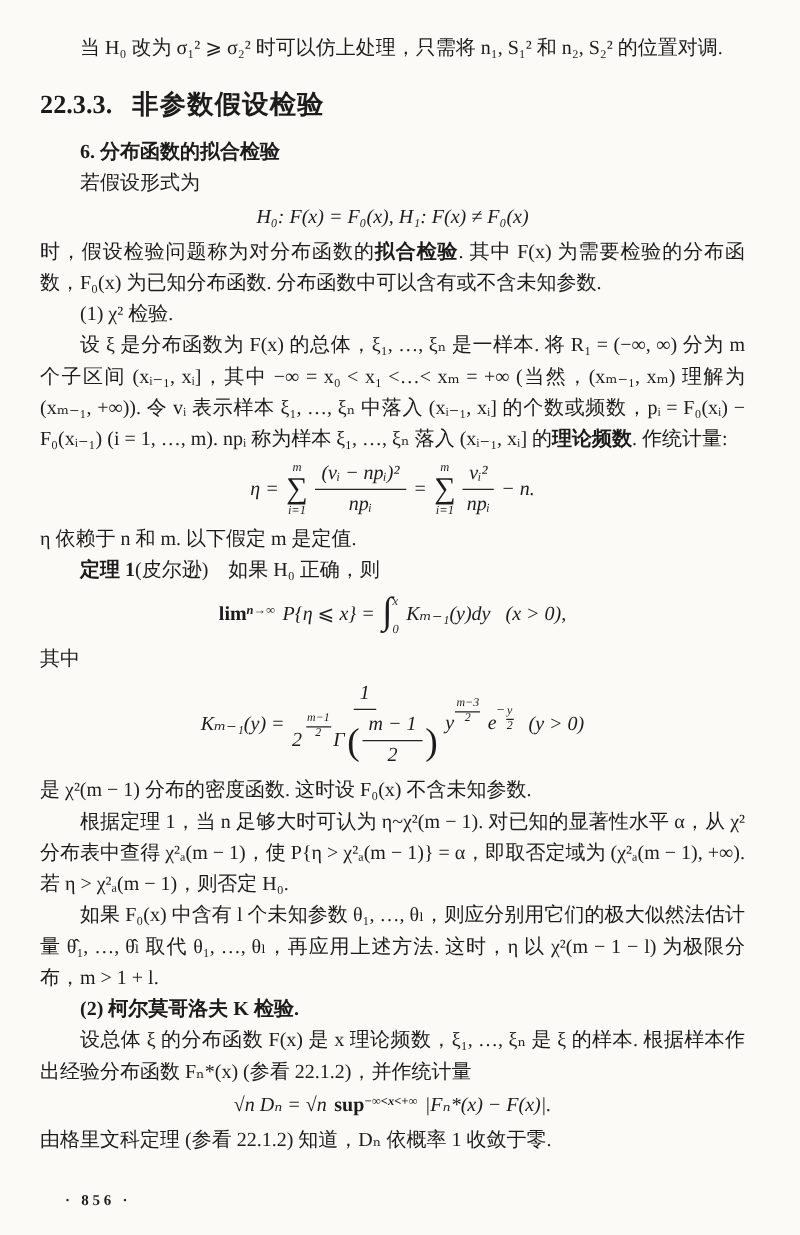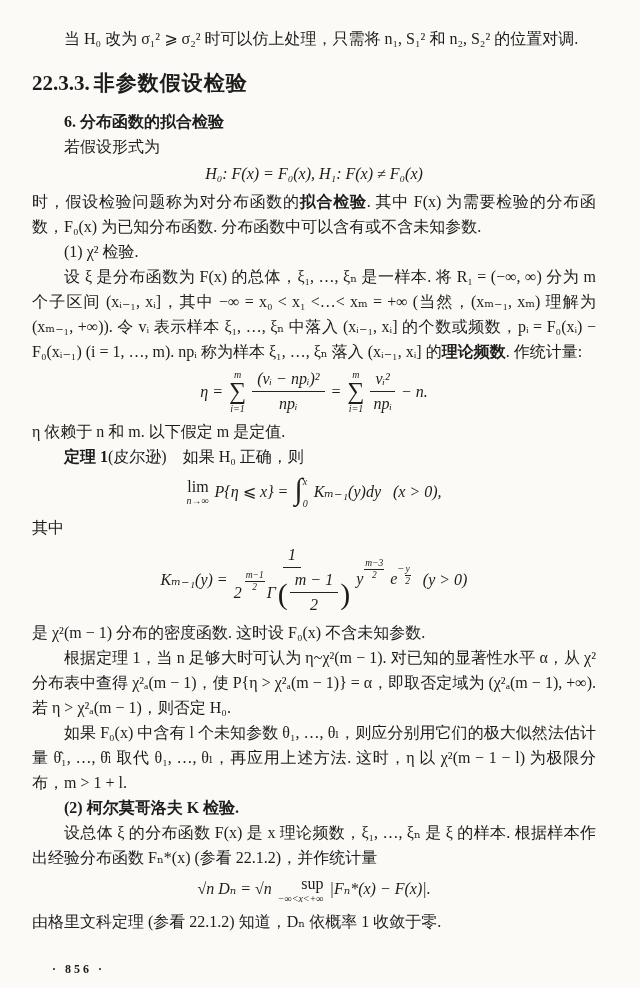--- a/index.html
+++ b/index.html
@@ -15,21 +15,21 @@
     font-size:16px;
     overflow:hidden;
   }
   p.body { line-height:25px; text-align:justify; }
   .ind { text-indent:2em; }
   .bold, .b { font-weight:bold; }
   .heading {
     font-size:21px; font-weight:bold;
     margin:18px 0 12px; letter-spacing:1px;
   }
-  .heading .sec-num { margin-right:4px; letter-spacing:0; }
+  .heading .sec-num { margin-right:16px; letter-spacing:0; }
   .subhead { line-height:25px; }
 
   
   .formula {
     display:flex; align-items:center; justify-content:center;
     gap:6px; margin:5px 0; line-height:1.25; white-space:nowrap;
   }
   .mi { font-style:italic; }
   .bigop { display:inline-flex; flex-direction:column; align-items:center; line-height:1; }
   .bigop .lim { font-size:10px; font-style:italic; line-height:1.1; }
@@ -41,21 +41,21 @@
   .supfrac {
     display:inline-flex; flex-direction:column; align-items:center;
     font-size:9.5px; line-height:1.15; position:relative; top:-11px;
     font-style:italic; margin-left:1px;
   }
   .supfrac .sn { border-bottom:1px solid #222; padding:0 1px; }
   .supline { display:inline-flex; align-items:flex-start; position:relative; top:-7px; font-size:11px; }
   .supline .supfrac { top:2px; }
   .powgroup { display:inline-flex; align-items:flex-start; }
   .bigpar { font-size:30px; font-weight:400; font-style:normal; line-height:1; position:relative; top:1px; }
-  .munder { display:inline-flex; flex-direction:column; align-items:flex-end; line-height:1.1; }
+  .munder { display:inline-flex; flex-direction:row; align-items:flex-start; line-height:1.1;font-weight:bold; }
   .munder .opword { font-style:normal; }
   .munder .under { font-size:10px; }
   .intwrap { display:inline-flex; }
   .intwrap .int { font-size:30px; line-height:1; font-style:normal; }
   .intlims { display:inline-flex; flex-direction:column; justify-content:space-between; font-size:10px; font-style:italic; height:36px; padding-top:2px; }
   .cond { margin-left:6px; }
 
   .pageno { margin-top:28px; margin-left:20px; font-weight:bold; font-size:12px; letter-spacing:3px; }
 </style>
 </head>

